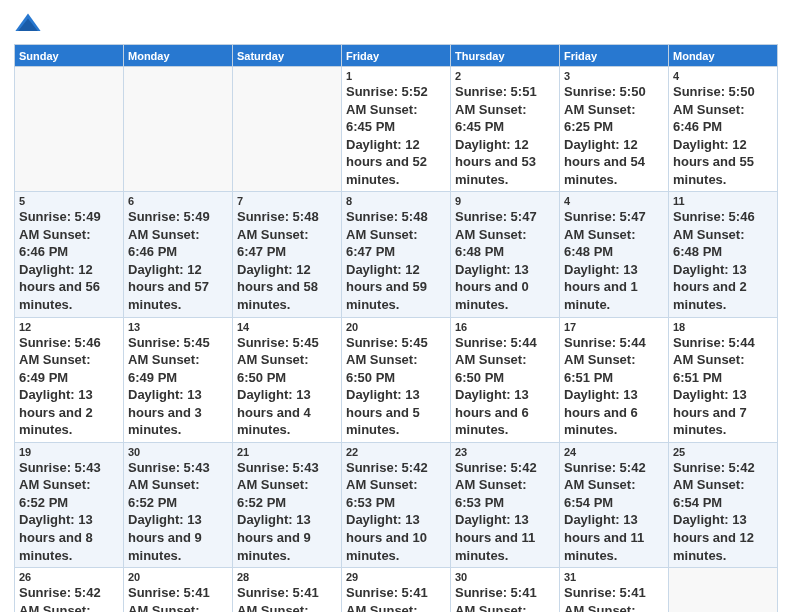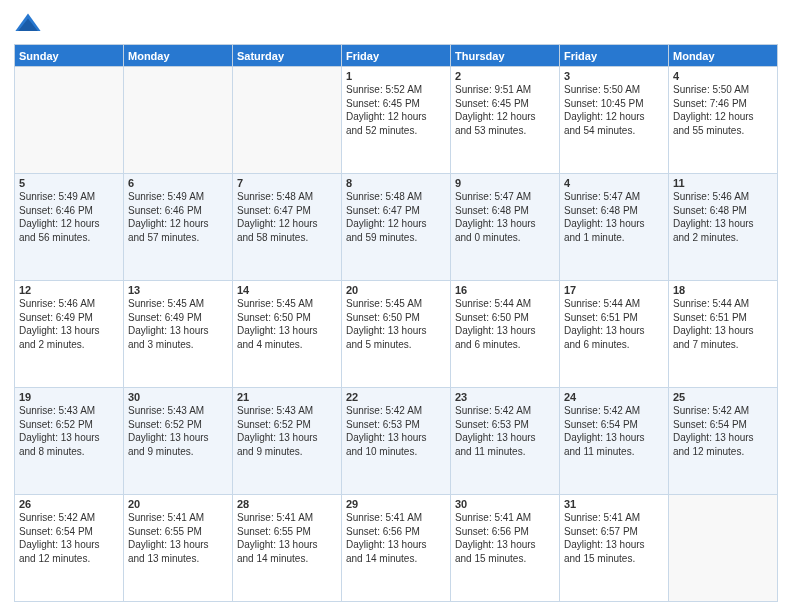--- a/index.html
+++ b/index.html
@@ -89,23 +89,24 @@
     .calendar tr:nth-child(odd) td {
       background: #fff;
     }
     .day-number {
       font-weight: bold;
       font-size: 11px;
       display: block;
       margin-bottom: 1px;
     }
     .day-info {
-      font-size: 10px;
+      font-size: 13px;
       color: #333;
       line-height: 1.35;
+      font-weight: bold;
     }
     .empty {
       background: #f8f8f8 !important;
     }
     .header-row th {
       height: 22px;
     }
     .data-row td {
       height: 80px;
     }
@@ -150,36 +151,36 @@
           <td class="empty"></td>
           <td>
             <span class="day-number">1</span>
             <div class="day-info">Sunrise: 5:52 AM
 Sunset: 6:45 PM
 Daylight: 12 hours
 and 52 minutes.</div>
           </td>
           <td>
             <span class="day-number">2</span>
-            <div class="day-info">Sunrise: 9:51 AM
+            <div class="day-info">Sunrise: 5:51 AM
 Sunset: 6:45 PM
 Daylight: 12 hours
 and 53 minutes.</div>
           </td>
           <td>
             <span class="day-number">3</span>
             <div class="day-info">Sunrise: 5:50 AM
-Sunset: 10:45 PM
+Sunset: 6:25 PM
 Daylight: 12 hours
 and 54 minutes.</div>
           </td>
           <td>
             <span class="day-number">4</span>
             <div class="day-info">Sunrise: 5:50 AM
-Sunset: 7:46 PM
+Sunset: 6:46 PM
 Daylight: 12 hours
 and 55 minutes.</div>
           </td>
         </tr>
         <tr class="data-row">
           <td>
             <span class="day-number">5</span>
             <div class="day-info">Sunrise: 5:49 AM
 Sunset: 6:46 PM
 Daylight: 12 hours

